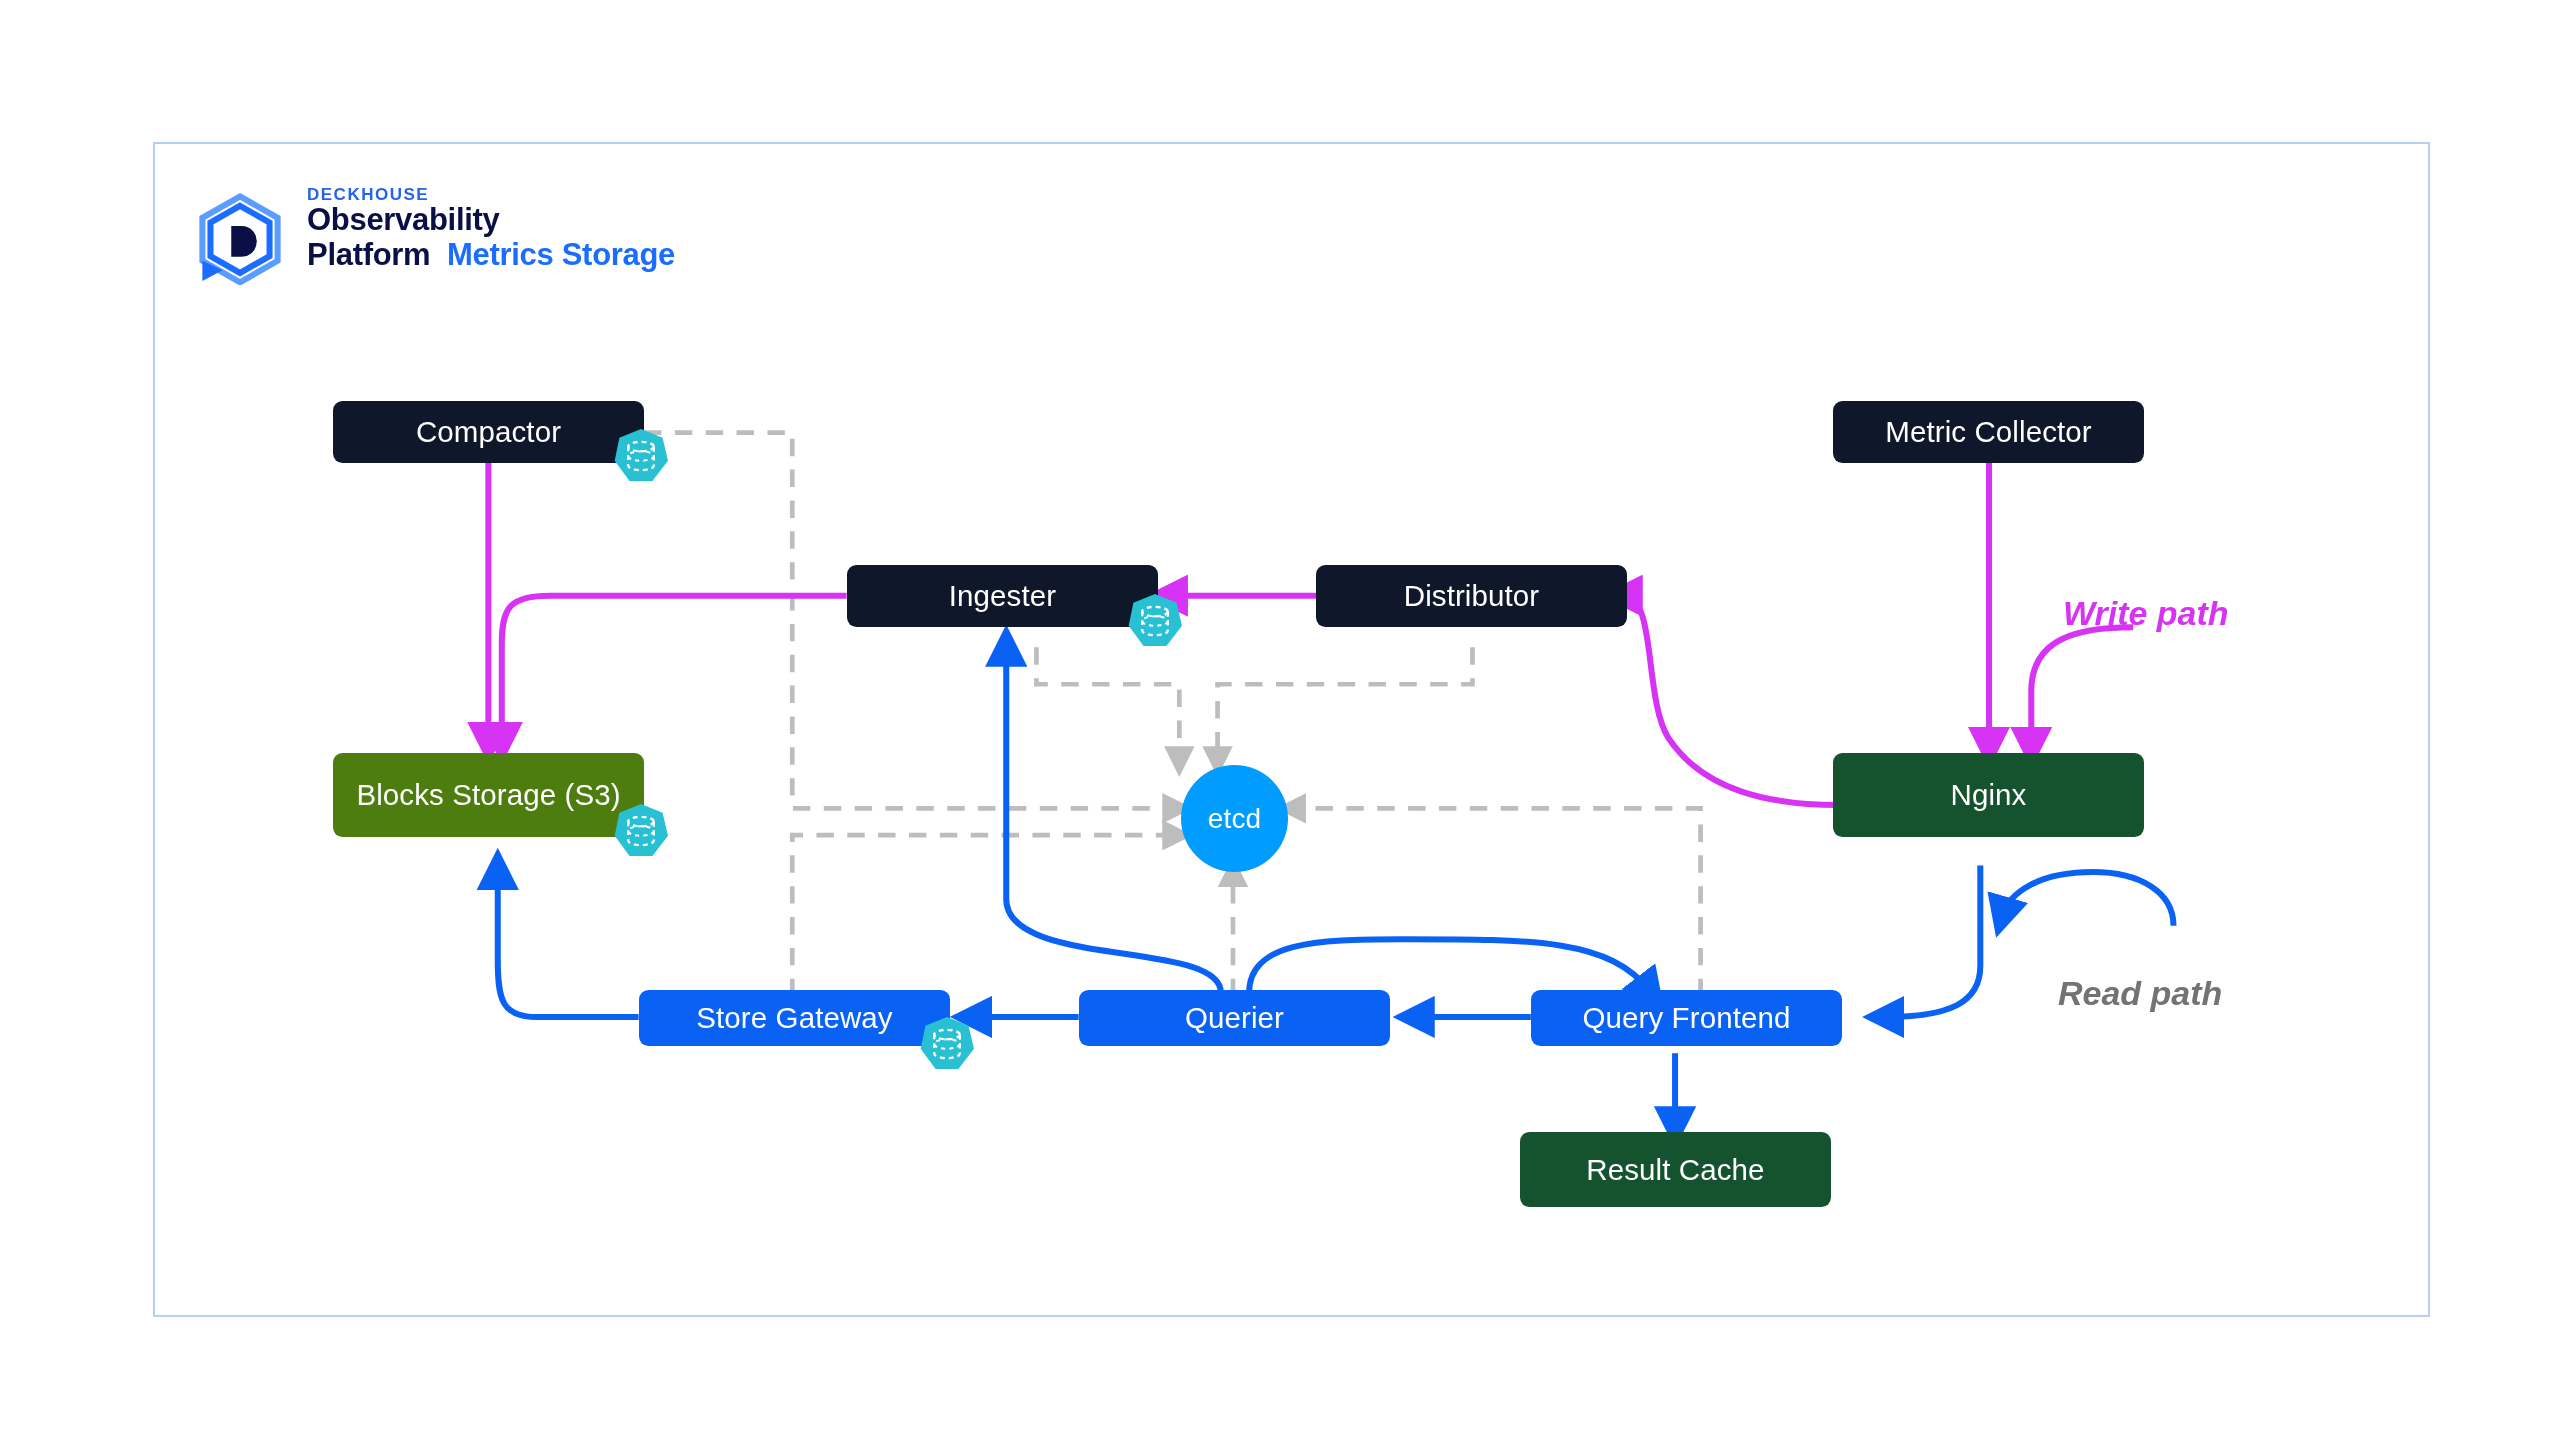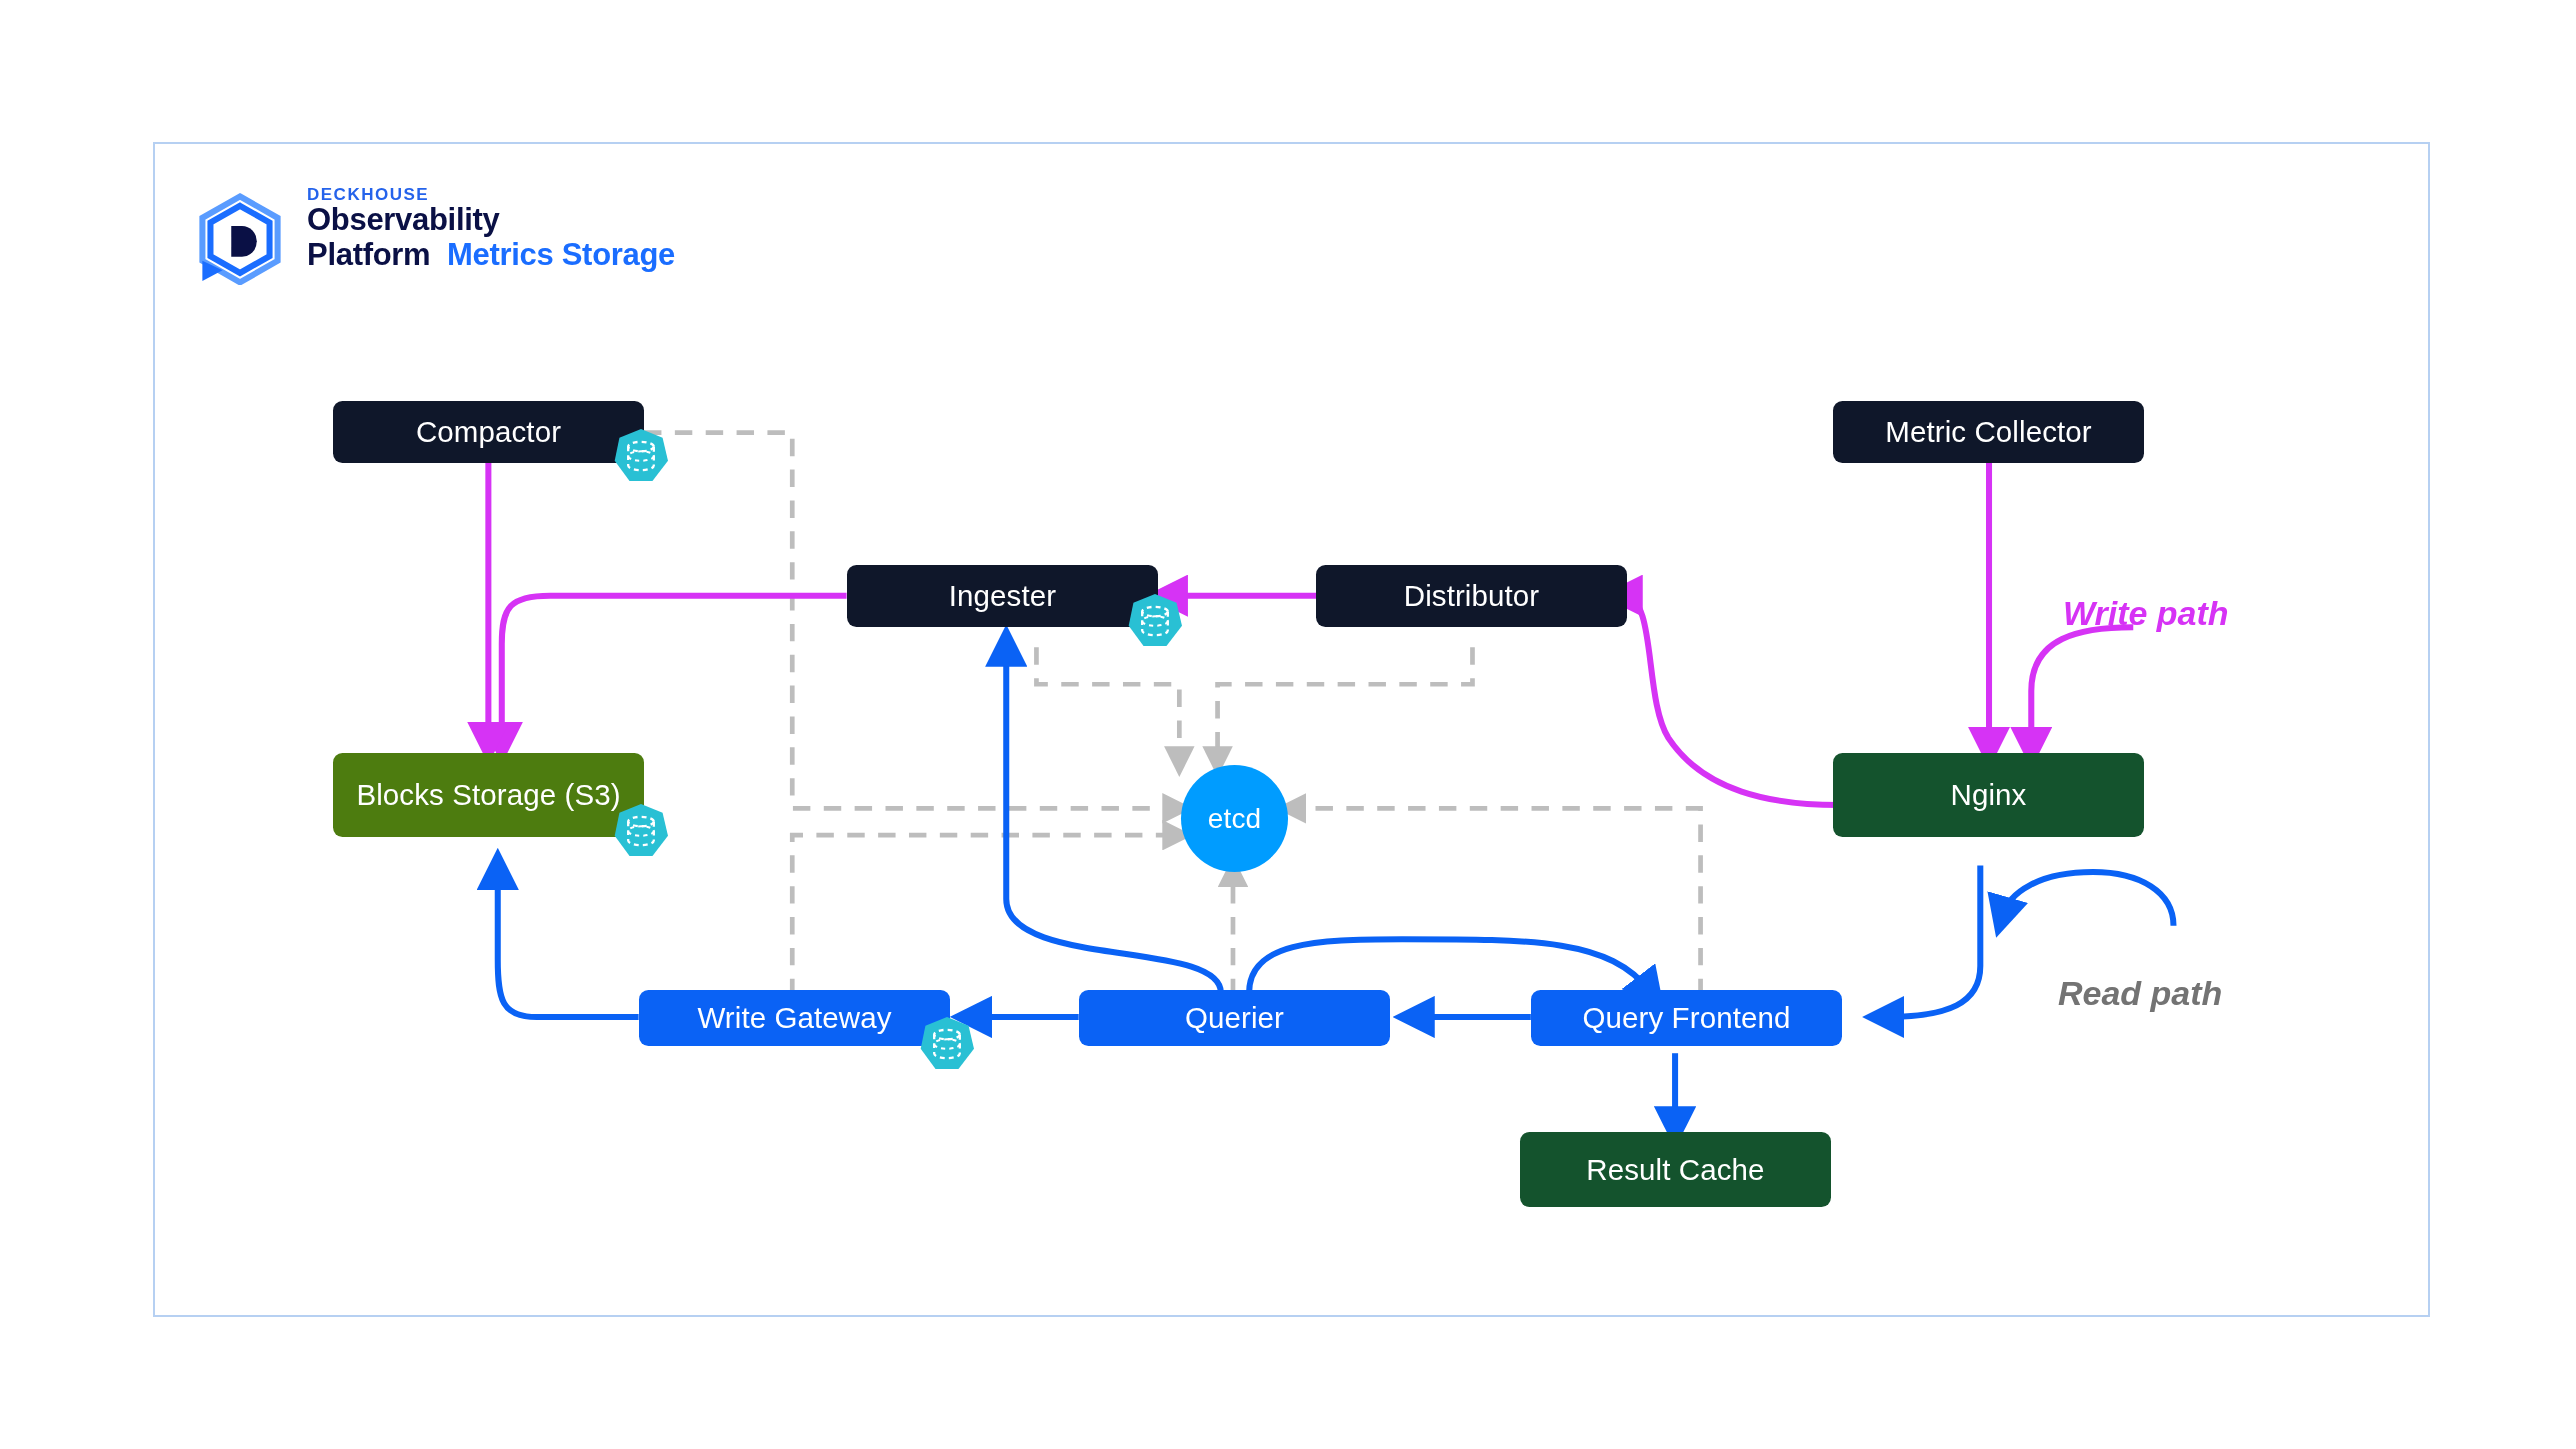--- a/index.html
+++ b/index.html
@@ -236,21 +236,21 @@
 
   <div class="node circle" style="left:1181px; top:765px; width:107px; height:107px; font-size:28px;">
     <span>etcd</span>
   </div>
 
   <div class="node navy" style="left:1833px; top:753px; width:311px; height:84px;">
     <span>Nginx</span>
   </div>
 
   <div class="node blue" style="left:639px; top:990px; width:311px; height:56px;">
-    <span>Write Gateway</span>
+    <span>Store Gateway</span>
   </div>
   <div class="pv-badge" style="left:918px; top:1015px;">
     <svg viewBox="0 0 86 86" width="58" height="58">
       <path d="M43 3 L75 16 L83 50 L60 80 L26 80 L4 50 L11 16 Z" fill="#29c0d4"></path>
       <ellipse cx="43" cy="29" rx="19" ry="7" fill="none" stroke="#ffffff" stroke-width="3.4" stroke-dasharray="7 6"></ellipse>
       <path d="M24 29 L24 57 A19 7 0 0 0 62 57 L62 29" fill="none" stroke="#ffffff" stroke-width="3.4" stroke-dasharray="7 6"></path>
       <ellipse cx="43" cy="43" rx="19" ry="7" fill="none" stroke="#ffffff" stroke-width="3" stroke-dasharray="6 6"></ellipse>
     </svg>
   </div>
 

